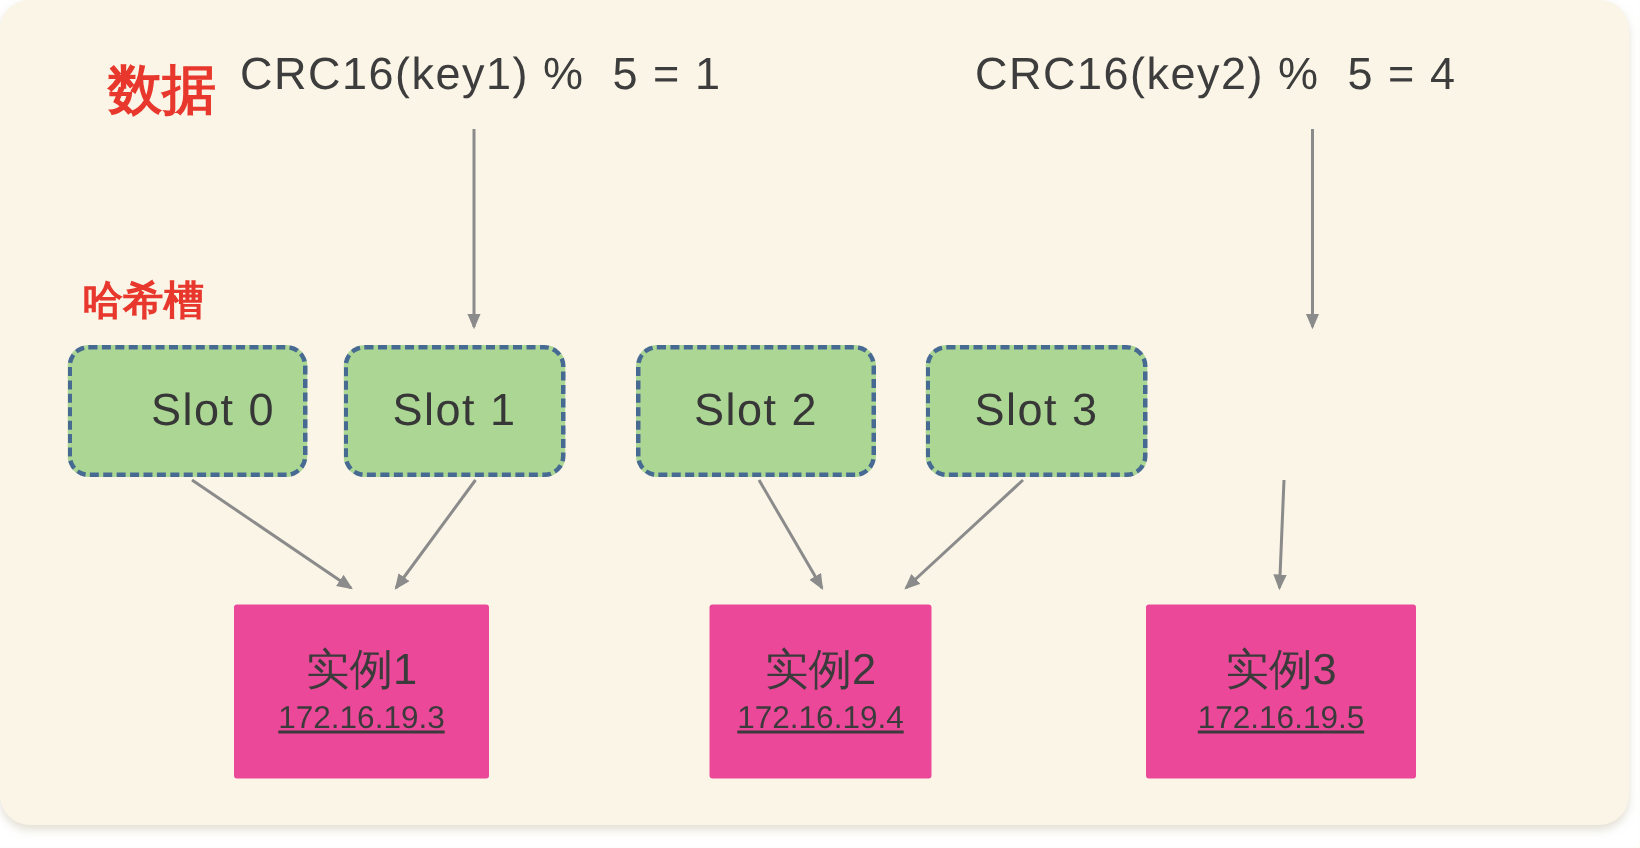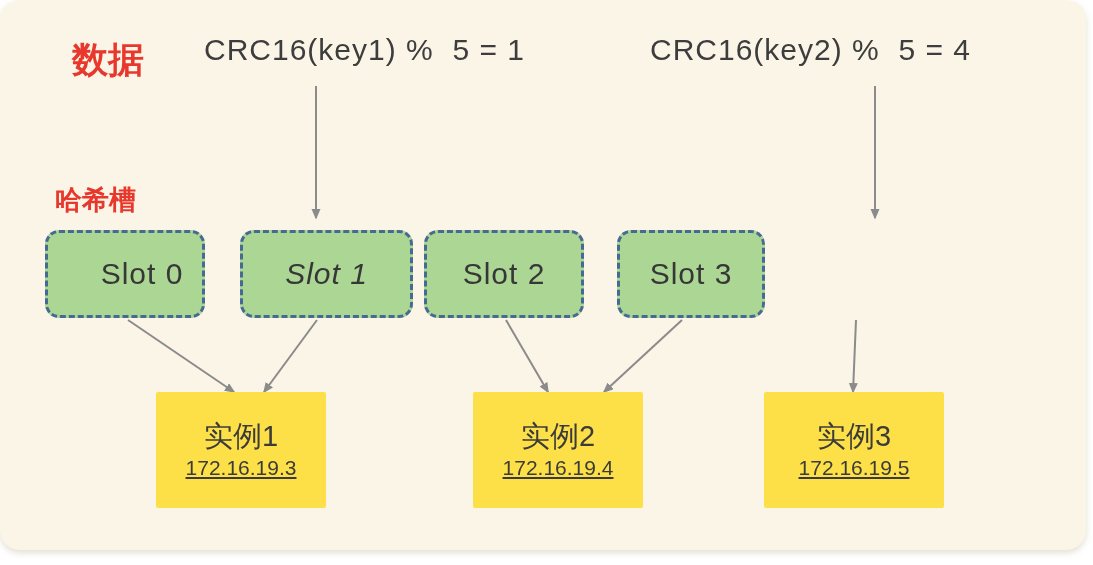--- a/index.html
+++ b/index.html
@@ -58,52 +58,52 @@
     border-radius: 14px;
     display: flex;
     align-items: center;
     justify-content: center;
     font-size: 30px;
     color: #373737;
     letter-spacing: 1px;
   }
   .instance {
     position: absolute;
-    top: 392px;
+    top: 403px;
     height: 116px;
     box-sizing: border-box;
-    background: #fde047;
+    background: #ec4899;
     border-radius: 2px;
     display: flex;
     flex-direction: column;
     align-items: center;
     justify-content: center;
     color: #3b3b3b;
   }
   .instance .name {
     font-size: 29px;
     line-height: 1.25;
   }
   .instance .ip {
     font-size: 21px;
     line-height: 1.3;
     text-decoration: underline;
   }
   
   #slot-0 { left: 45px;  width: 160px; padding-left: 34px; }
-  #slot-1 { left: 240px; width: 173px; font-style: italic; }
+  #slot-1 { left: 229px; width: 148px; }
   #slot-2 { left: 424px; width: 160px; }
   #slot-3 { left: 617px; width: 148px; }
   #slot-4 { left: 800px; width: 150px; }
   #instance-1 { left: 156px; width: 170px; }
-  #instance-2 { left: 473px; width: 170px; align-items: center; }
+  #instance-2 { left: 473px; width: 148px; align-items: center; }
   #instance-3 { left: 764px; width: 180px; }
   #data-label { left: 72px; top: 36px; }
   #hash-slot-label { left: 55px; top: 182px; font-size: 27px; }
-  #formula-1 { left: 160px; margin-left: 44px; }
+  #formula-1 { left: 160px; }
   #formula-2 { left: 650px; }
 </style>
 </head>
 <body>
 
 <div class="canvas">
 
   <div class="panel"></div>
 
   <svg class="arrows-layer" width="1093" height="565" viewBox="0 0 1093 565" xmlns="http://www.w3.org/2000/svg">

